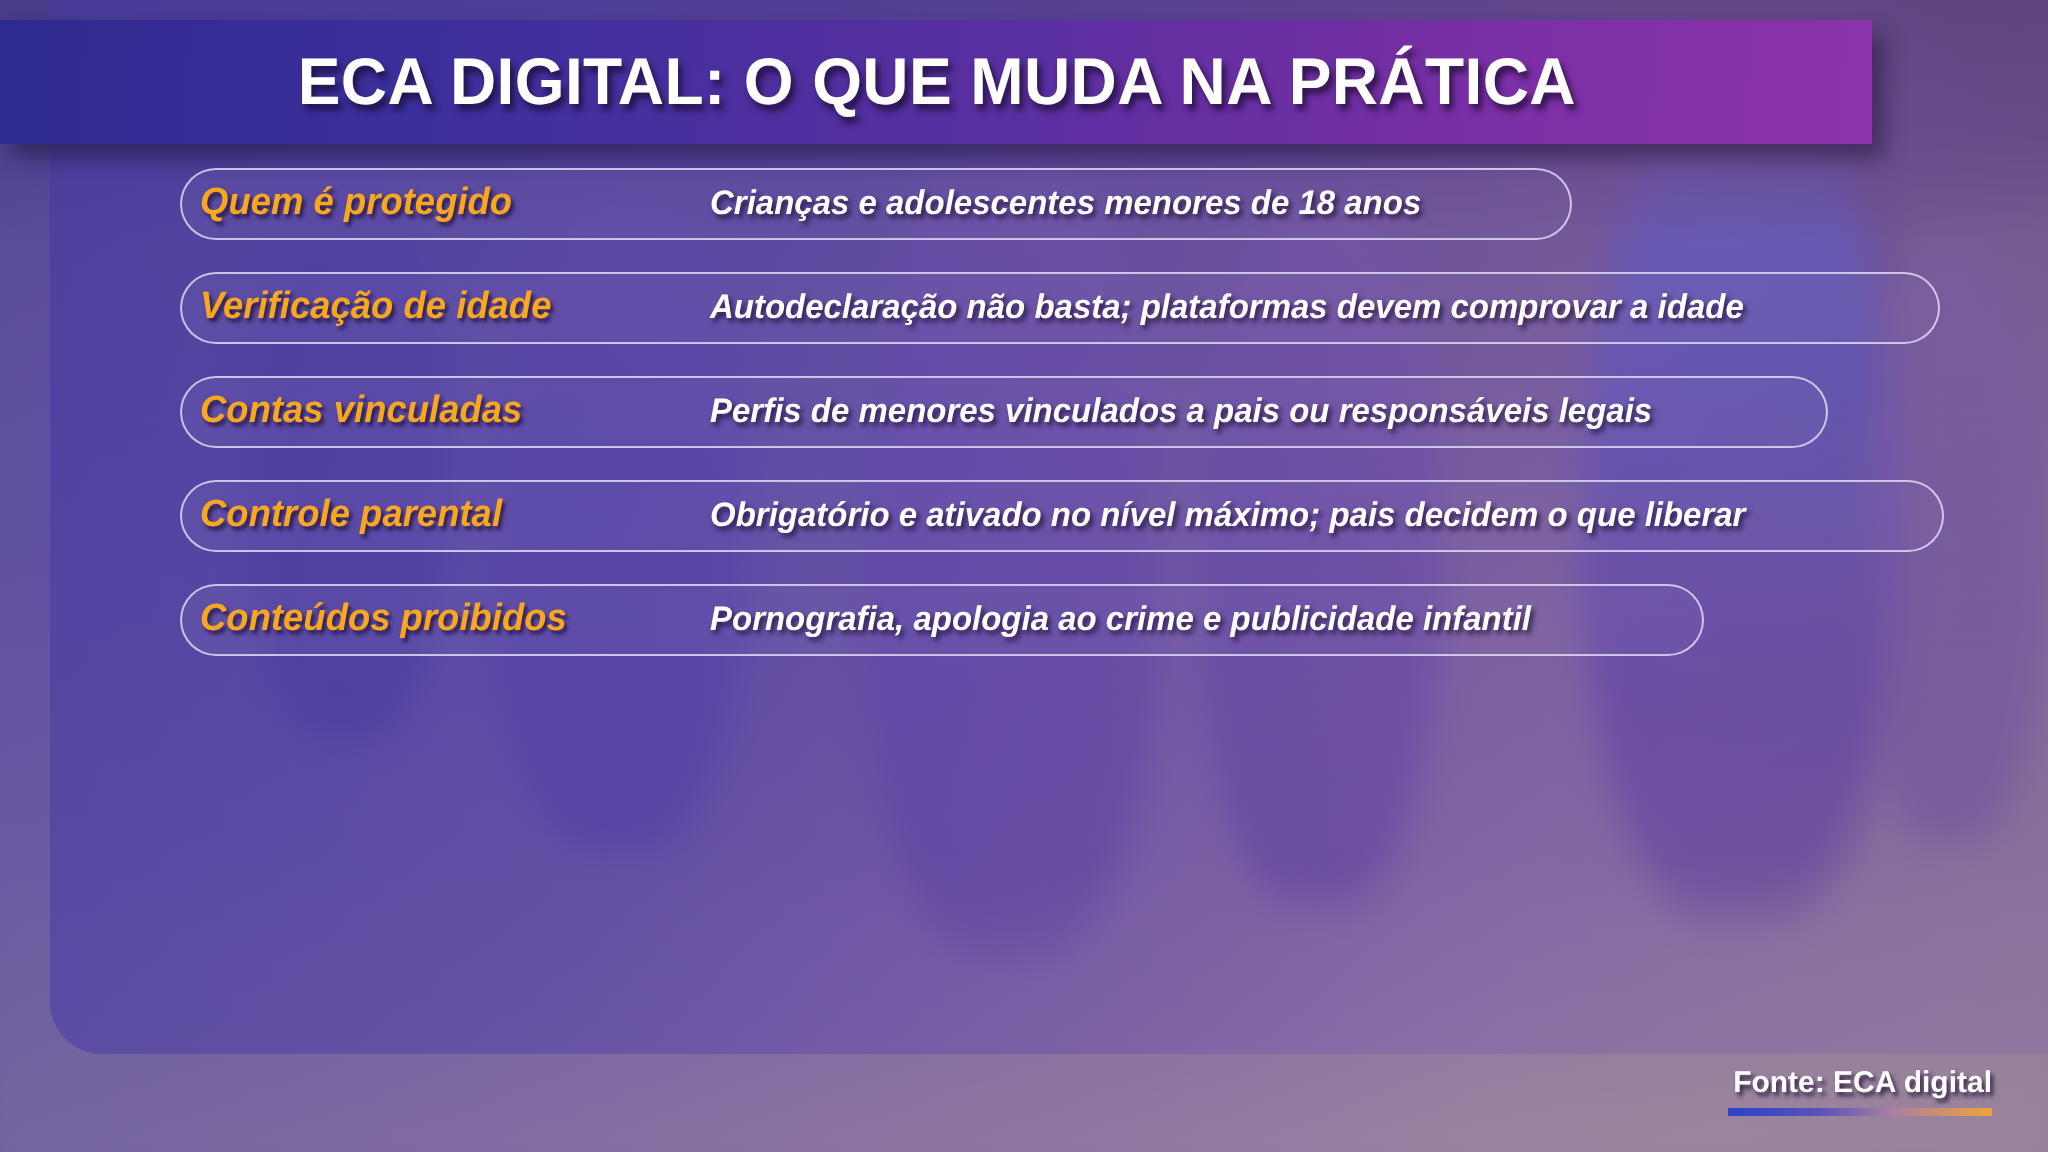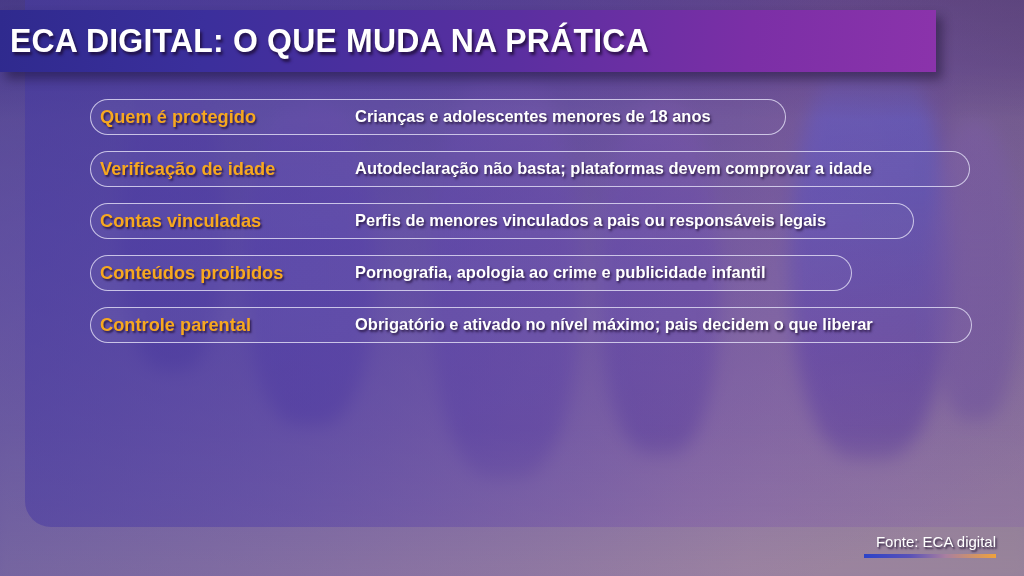--- a/index.html
+++ b/index.html
@@ -44,31 +44,31 @@
     position:absolute;left:25px;top:0;width:999px;height:527px;
     background:linear-gradient(105deg, rgba(70,58,160,.62) 0%, rgba(84,64,168,.50) 35%, rgba(120,80,172,.34) 70%, rgba(132,92,172,.26) 100%);
     border-bottom-left-radius:26px;
   }
 
   
   .title-banner{
     position:absolute;left:0;top:10px;width:936px;height:62px;
     background:linear-gradient(95deg,#2f2a8e 0%,#3b2f9c 22%,#5a2fa0 55%,#7b2fa6 80%,#8b33ab 100%);
     box-shadow:6px 7px 10px rgba(20,10,40,.45);
-    display:flex;align-items:center;justify-content:flex-start;
+    display:flex;align-items:center;justify-content:center;
   }
   .title-text{
     color:#ffffff;font-weight:bold;font-size:33px;letter-spacing:.2px;
     text-shadow:2px 3px 3px rgba(25,10,45,.75);
     white-space:nowrap;
     transform:scaleX(.97);
   }
 
   
-  .rows{position:absolute;left:0;top:99px;width:896px;}
+  .rows{position:absolute;left:0;top:84px;width:896px;font-style:italic;}
   .row{position:relative;height:36px;margin-bottom:16px;}
   .pill{
     position:absolute;left:90px;top:0;height:36px;
     border:1.4px solid rgba(226,222,245,.82);
     border-radius:18px;
     background:linear-gradient(90deg, rgba(255,255,255,.055) 0%, rgba(255,255,255,.025) 100%);
     box-sizing:border-box;
     display:flex;align-items:center;
   }
   .label{
@@ -80,21 +80,21 @@
   .value{
     position:absolute;left:355px;top:0;height:36px;display:flex;align-items:center;
     color:#ffffff;font-weight:bold;font-size:17px;white-space:nowrap;
     text-shadow:1.5px 2px 2.5px rgba(28,12,48,.78);
     transform:scaleX(.97);transform-origin:left center;
   }
 
   
   .footer{position:absolute;right:28px;bottom:18px;text-align:right;}
   .footer-text{
-    color:#ffffff;font-weight:normal;font-size:15px;white-space:nowrap;
+    color:#ffffff;font-weight:bold;font-size:15px;white-space:nowrap;
     text-shadow:1.5px 2px 2px rgba(28,12,48,.8);
   }
   .footer-rule{
     margin-top:4px;height:4px;width:132px;margin-left:auto;
     background:linear-gradient(90deg,#2b43c9 0%,#5a52b8 35%,#a97fa0 62%,#efa23c 100%);
   }
 </style>
 </head>
 <body>
 
@@ -130,28 +130,28 @@
         <div class="pill" style="width: 880px;"></div>
         <div class="label">Verificação de idade</div>
         <div class="value">Autodeclaração não basta; plataformas devem comprovar a idade</div>
       </div>
       <div class="row">
         <div class="pill" style="width: 824px;"></div>
         <div class="label">Contas vinculadas</div>
         <div class="value">Perfis de menores vinculados a pais ou responsáveis legais</div>
       </div>
       <div class="row">
+        <div class="pill" style="width: 882px;"></div>
+        <div class="label">Controle parental</div>
+        <div class="value">Obrigatório e ativado no nível máximo; pais decidem o que liberar</div>
+      </div>
+      <div class="row">
         <div class="pill" style="width: 762px;"></div>
         <div class="label">Conteúdos proibidos</div>
         <div class="value">Pornografia, apologia ao crime e publicidade infantil</div>
-      </div>
-      <div class="row">
-        <div class="pill" style="width: 882px;"></div>
-        <div class="label">Controle parental</div>
-        <div class="value">Obrigatório e ativado no nível máximo; pais decidem o que liberar</div>
       </div>
     </div>
 
   <div class="footer">
     <div class="footer-text">Fonte: ECA digital</div>
     <div class="footer-rule"></div>
   </div>
 
 </div>
 

